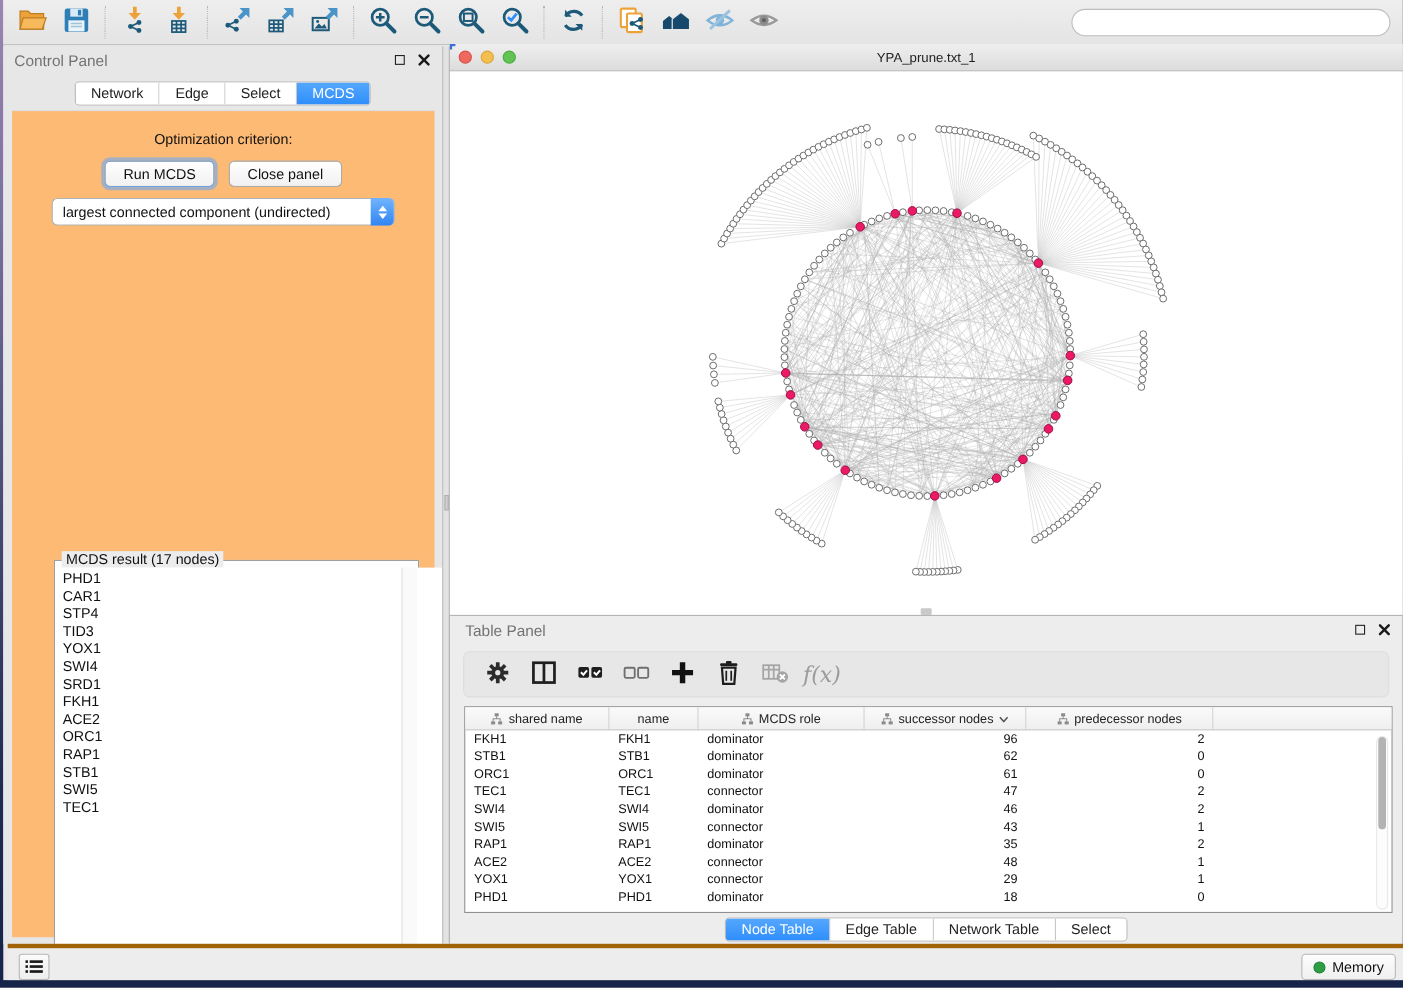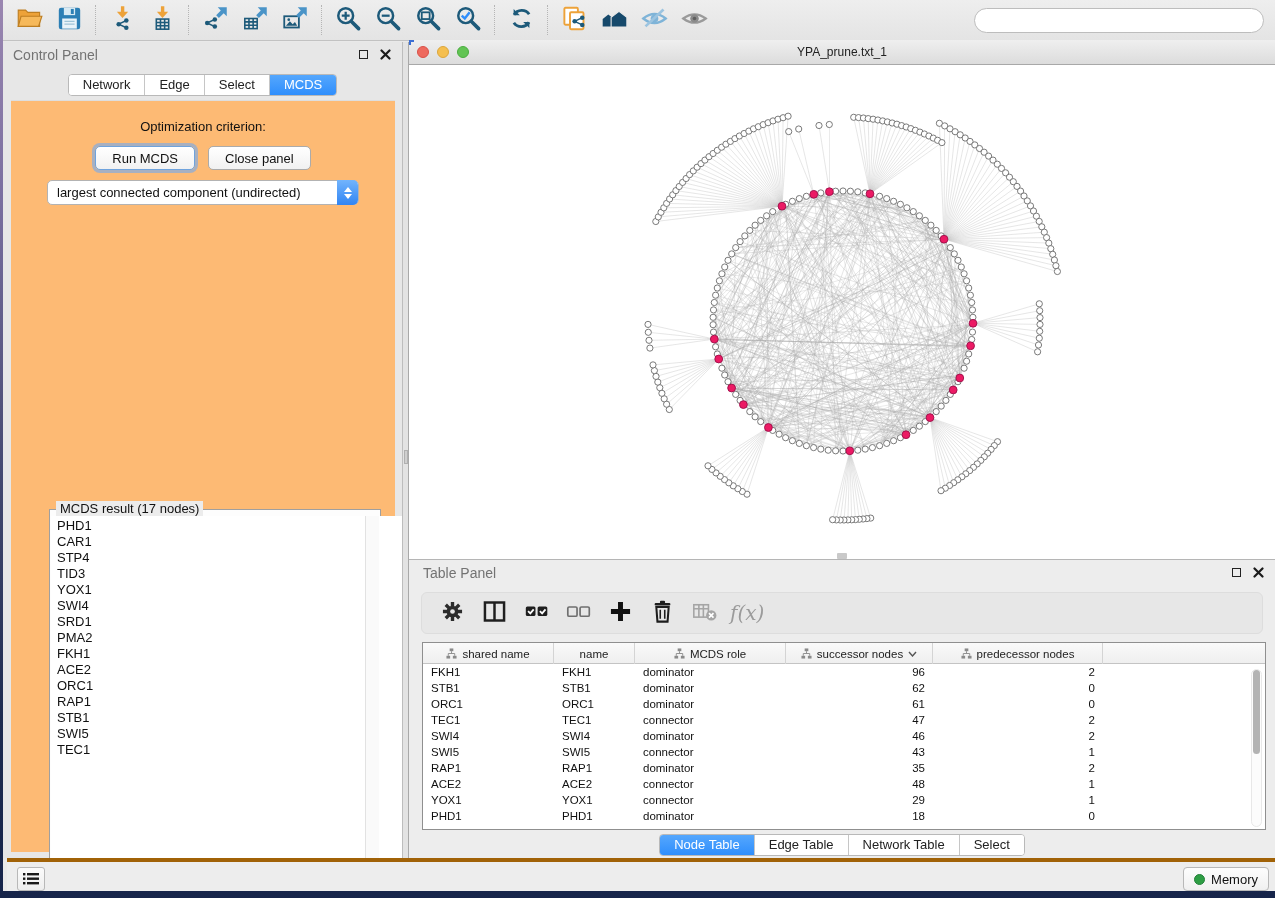--- a/index.html
+++ b/index.html
@@ -297,21 +297,20 @@
       <div id="mcds-fieldset">
         <span id="mcds-legend">MCDS result (17 nodes)</span>
         <ul id="mcds-list">
             <li>PHD1</li>
             <li>CAR1</li>
             <li>STP4</li>
             <li>TID3</li>
             <li>YOX1</li>
             <li>SWI4</li>
             <li>SRD1</li>
-            <li>PMA2</li>
             <li>FKH1</li>
             <li>ACE2</li>
             <li>ORC1</li>
             <li>RAP1</li>
             <li>STB1</li>
             <li>SWI5</li>
             <li>TEC1</li>
           </ul>
         <div id="mcds-scroll"></div>
       </div>

